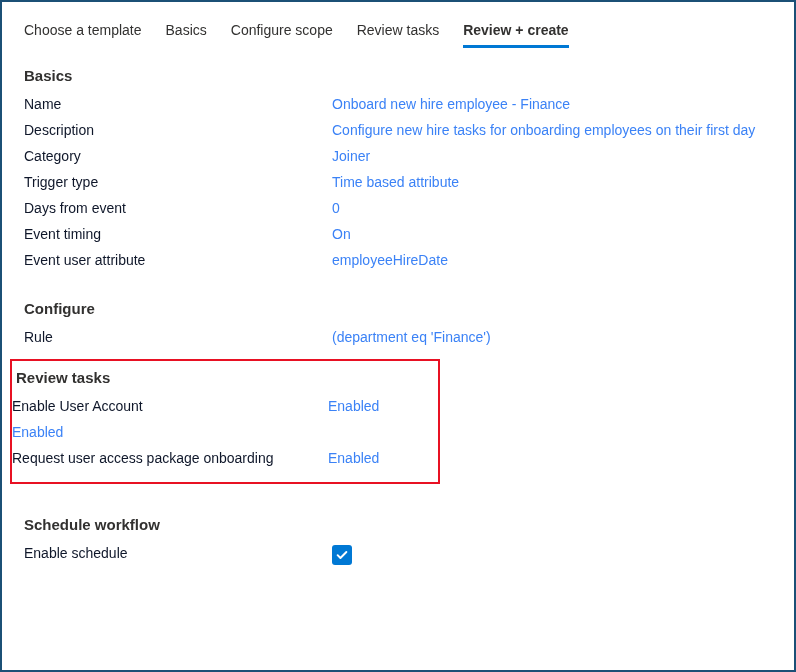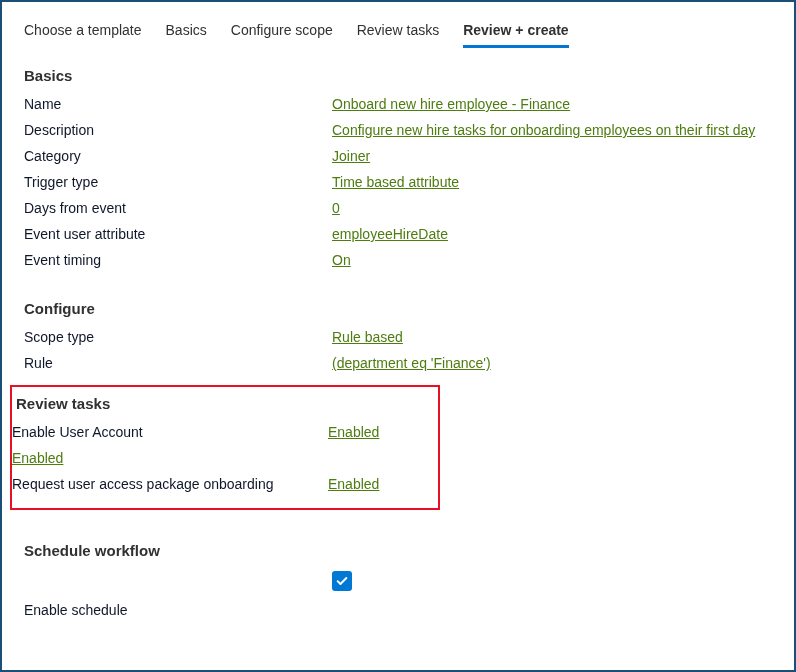--- a/index.html
+++ b/index.html
@@ -59,22 +59,21 @@
       margin-bottom: 10px;
       align-items: flex-start;
     }
     .row .label {
       width: 308px;
       flex-shrink: 0;
       color: #0f172a;
     }
     .row .value {
       flex: 1;
-      color: #4d7c0f;
-      text-decoration: underline;
+      color: #3b82f6;
     }
     .highlight-box {
       border: 2px solid #e81123;
       padding: 8px 10px 6px 0;
       margin-left: -14px;
       margin-top: 14px;
       margin-bottom: 4px;
       width: 430px;
     }
     .highlight-box .section-header {
@@ -94,21 +93,20 @@
       display: inline-flex;
       align-items: center;
       justify-content: center;
     }
     .checkbox-tile svg {
       width: 14px;
       height: 14px;
     }
     .schedule-row .label {
       width: 308px;
-      margin-top: 31px;
     }
   </style>
 </head>
 <body>
 
 <div class="tabs">
   <div class="tab">Choose a template</div>
   <div class="tab">Basics</div>
   <div class="tab">Configure scope</div>
   <div class="tab">Review tasks</div>
@@ -133,34 +131,30 @@
   </div>
   <div class="row">
     <div class="label">Trigger type</div>
     <div class="value">Time based attribute</div>
   </div>
   <div class="row">
     <div class="label">Days from event</div>
     <div class="value">0</div>
   </div>
   <div class="row">
+    <div class="label">Event timing</div>
+    <div class="value">On</div>
+  </div>
+  <div class="row">
     <div class="label">Event user attribute</div>
     <div class="value">employeeHireDate</div>
-  </div>
-  <div class="row">
-    <div class="label">Event timing</div>
-    <div class="value">On</div>
   </div>
 
   <div class="section-header">Configure</div>
 
-  <div class="row">
-    <div class="label">Scope type</div>
-    <div class="value">Rule based</div>
-  </div>
   <div class="row">
     <div class="label">Rule</div>
     <div class="value"> (department eq 'Finance')</div>
   </div>
 
   <div class="highlight-box">
     <div class="section-header">Review tasks</div>
     <div class="row">
       <div class="label">Enable User Account</div>
       <div class="value">Enabled</div>

